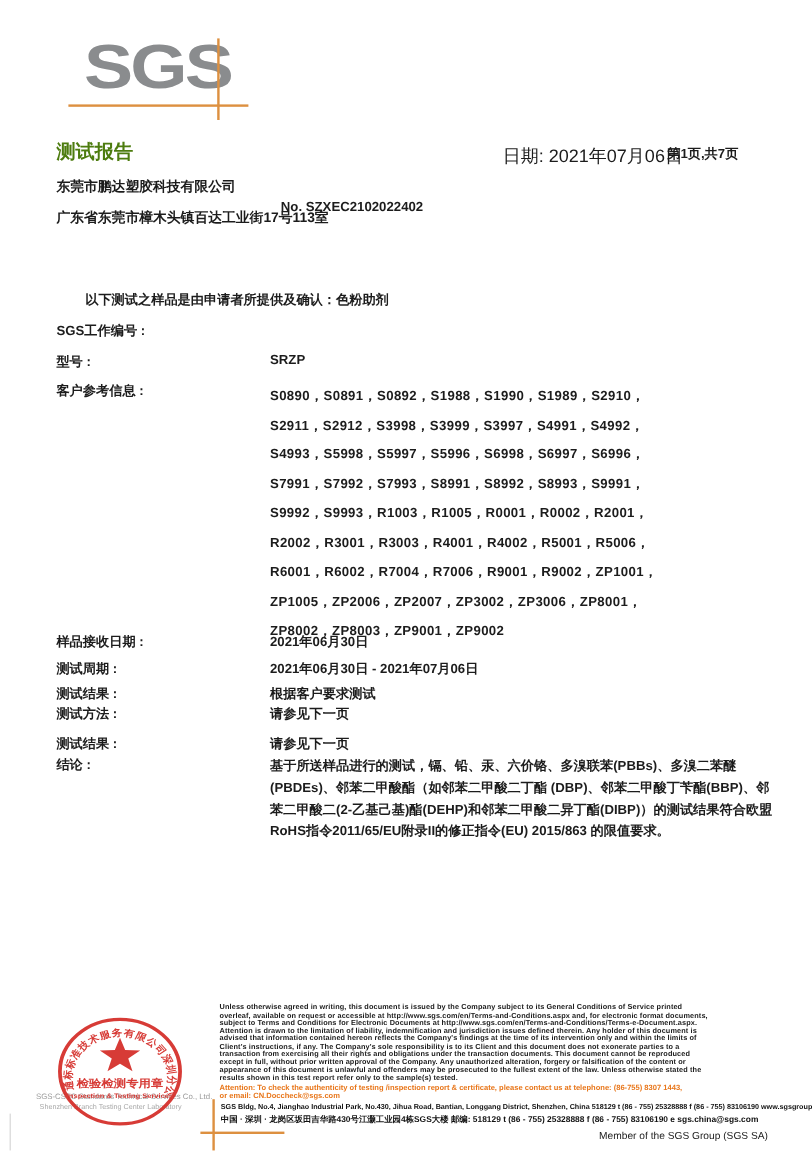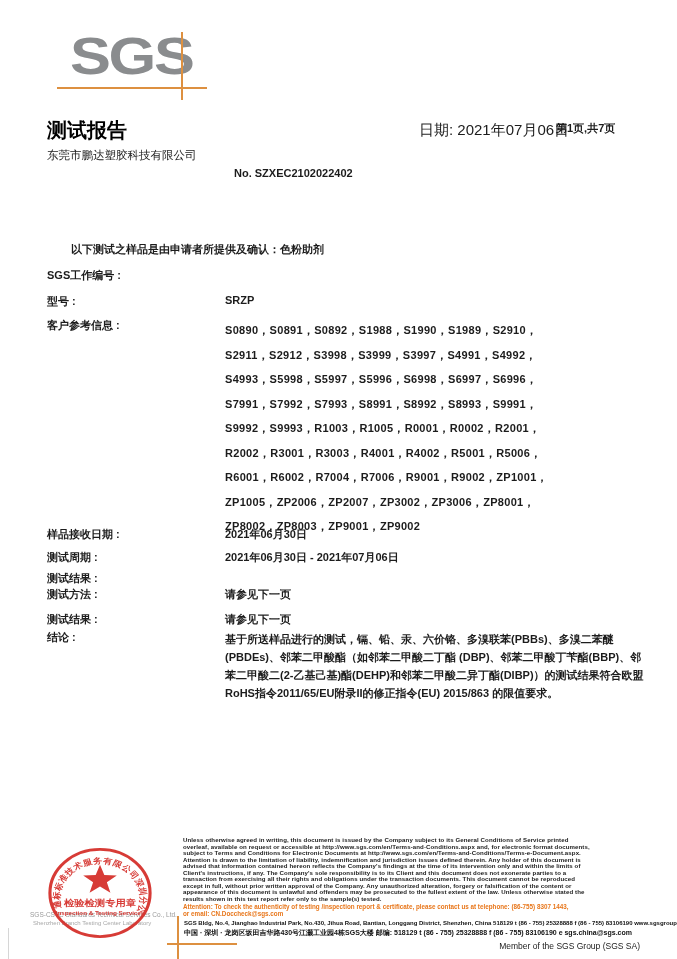--- a/index.html
+++ b/index.html
@@ -5,26 +5,26 @@
   html,body{margin:0;padding:0;background:#ffffff;}
   .page{position:relative;width:677px;height:959px;background:#ffffff;overflow:hidden;
         font-family:"Liberation Sans",sans-serif;color:#222;}
   .abs{position:absolute;}
 
   
   .logo{left:70px;top:30px;font-size:52px;font-weight:bold;color:#8a8c8e;
         letter-spacing:-2px;transform:scaleX(1.18);transform-origin:left top;line-height:1;}
   .hline-top{left:57px;top:87px;width:150px;height:2px;background:#dd9040;}
   .vline-top{left:181px;top:32px;width:2px;height:68px;background:#dd9040;}
-  .report-title{left:47px;top:117px;font-size:20px;font-weight:bold;color:#000000;}
+  .report-title{left:47px;top:117px;font-size:16px;font-weight:bold;color:#4d7c0f;}
   .report-no{left:234px;top:121px;font-size:11px;font-weight:bold;color:#1c1c1c;margin-top:46px;}
   .report-date{left:419px;top:121px;font-size:15px;font-weight:normal;color:#1c1c1c;}
   .report-page{left:556px;top:121px;font-size:11px;font-weight:bold;color:#1c1c1c;}
 
-  .applicant-name{left:47px;top:148px;font-size:11.5px;font-weight:normal;color:#1c1c1c;}
+  .applicant-name{left:47px;top:148px;font-size:11.5px;font-weight:bold;color:#1c1c1c;}
   .applicant-addr{left:47px;top:174px;font-size:11.5px;font-weight:bold;color:#1c1c1c;}
 
   .intro{left:47px;top:242px;font-size:11px;font-weight:bold;color:#1c1c1c;margin-left:24px;}
 
   .flabel{position:absolute;left:47px;font-size:11px;font-weight:bold;color:#1c1c1c;white-space:nowrap;}
   .fvalue{position:absolute;left:225px;width:425px;font-size:11px;font-weight:bold;color:#1c1c1c;}
   .lines{white-space:pre-line;line-height:24.5px;letter-spacing:.3px;}
   .para{line-height:18px;}
 
   .r0{top:268px}.r1{top:294px}.r2{top:318px}
@@ -55,20 +55,21 @@
   <div class="abs logo">SGS</div>
   <div class="abs hline-top"></div>
   <div class="abs vline-top"></div>
 
   <div class="abs report-title">测试报告</div>
   <div class="abs report-no">No. SZXEC2102022402</div>
   <div class="abs report-date">日期: 2021年07月06日</div>
   <div class="abs report-page">第1页,共7页</div>
 
   <div class="abs applicant-name">东莞市鹏达塑胶科技有限公司</div>
+  <div class="abs applicant-addr">广东省东莞市樟木头镇百达工业街17号113室</div>
 
   <div class="abs intro">以下测试之样品是由申请者所提供及确认：色粉助剂</div>
 
   <div class="flabel r0">SGS工作编号 :</div>
 
   <div class="flabel r1">型号 :</div>
   <div class="fvalue r1">SRZP</div>
 
   <div class="flabel r2">客户参考信息 :</div>
   <div class="fvalue r2 lines">S0890，S0891，S0892，S1988，S1990，S1989，S2910，
@@ -81,20 +82,21 @@
 ZP1005，ZP2006，ZP2007，ZP3002，ZP3006，ZP8001，
 ZP8002，ZP8003，ZP9001，ZP9002</div>
 
   <div class="flabel r3">样品接收日期 :</div>
   <div class="fvalue r3">2021年06月30日</div>
 
   <div class="flabel r4">测试周期 :</div>
   <div class="fvalue r4">2021年06月30日 - 2021年07月06日</div>
 
   <div class="flabel r5">测试结果 :</div>
+  <div class="fvalue r5">根据客户要求测试</div>
 
   <div class="flabel r6">测试方法 :</div>
   <div class="fvalue r6">请参见下一页</div>
 
   <div class="flabel r7">测试结果 :</div>
   <div class="fvalue r7">请参见下一页</div>
 
   <div class="flabel r8">结论 :</div>
   <div class="fvalue r8 para">基于所送样品进行的测试，镉、铅、汞、六价铬、多溴联苯(PBBs)、多溴二苯醚(PBDEs)、邻苯二甲酸酯（如邻苯二甲酸二丁酯 (DBP)、邻苯二甲酸丁苄酯(BBP)、邻苯二甲酸二(2-乙基己基)酯(DEHP)和邻苯二甲酸二异丁酯(DIBP)）的测试结果符合欧盟RoHS指令2011/65/EU附录II的修正指令(EU) 2015/863 的限值要求。</div>
 

